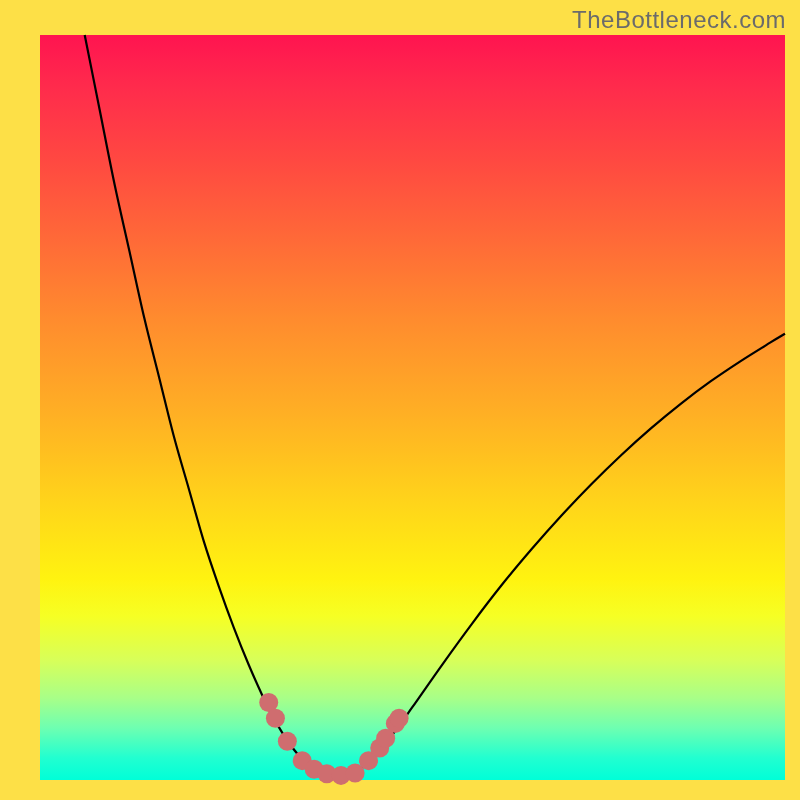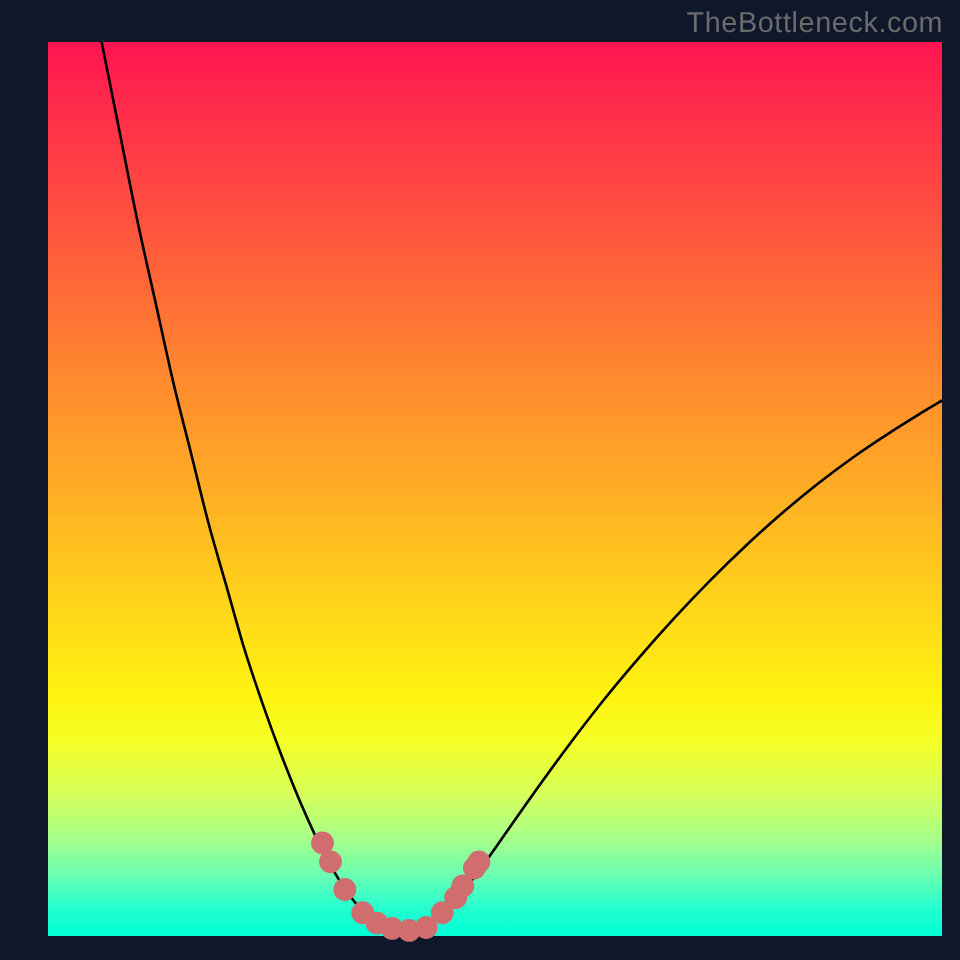--- a/index.html
+++ b/index.html
@@ -10,21 +10,21 @@
     background: #000;
     font-family: Arial, Helvetica, sans-serif;
     overflow: hidden;
   }
   .frame {
     position: absolute;
     left: 0;
     top: 0;
     width: 800px;
     height: 800px;
-    background: #0f172a;
+    background: #fde047;
   }
   .plot {
     position: absolute;
     left: 40px;
     top: 35px;
     width: 745px;
     height: 745px;
     background: linear-gradient(to bottom,
       #ff1450 0%,
       #ff2b4c 7%,

